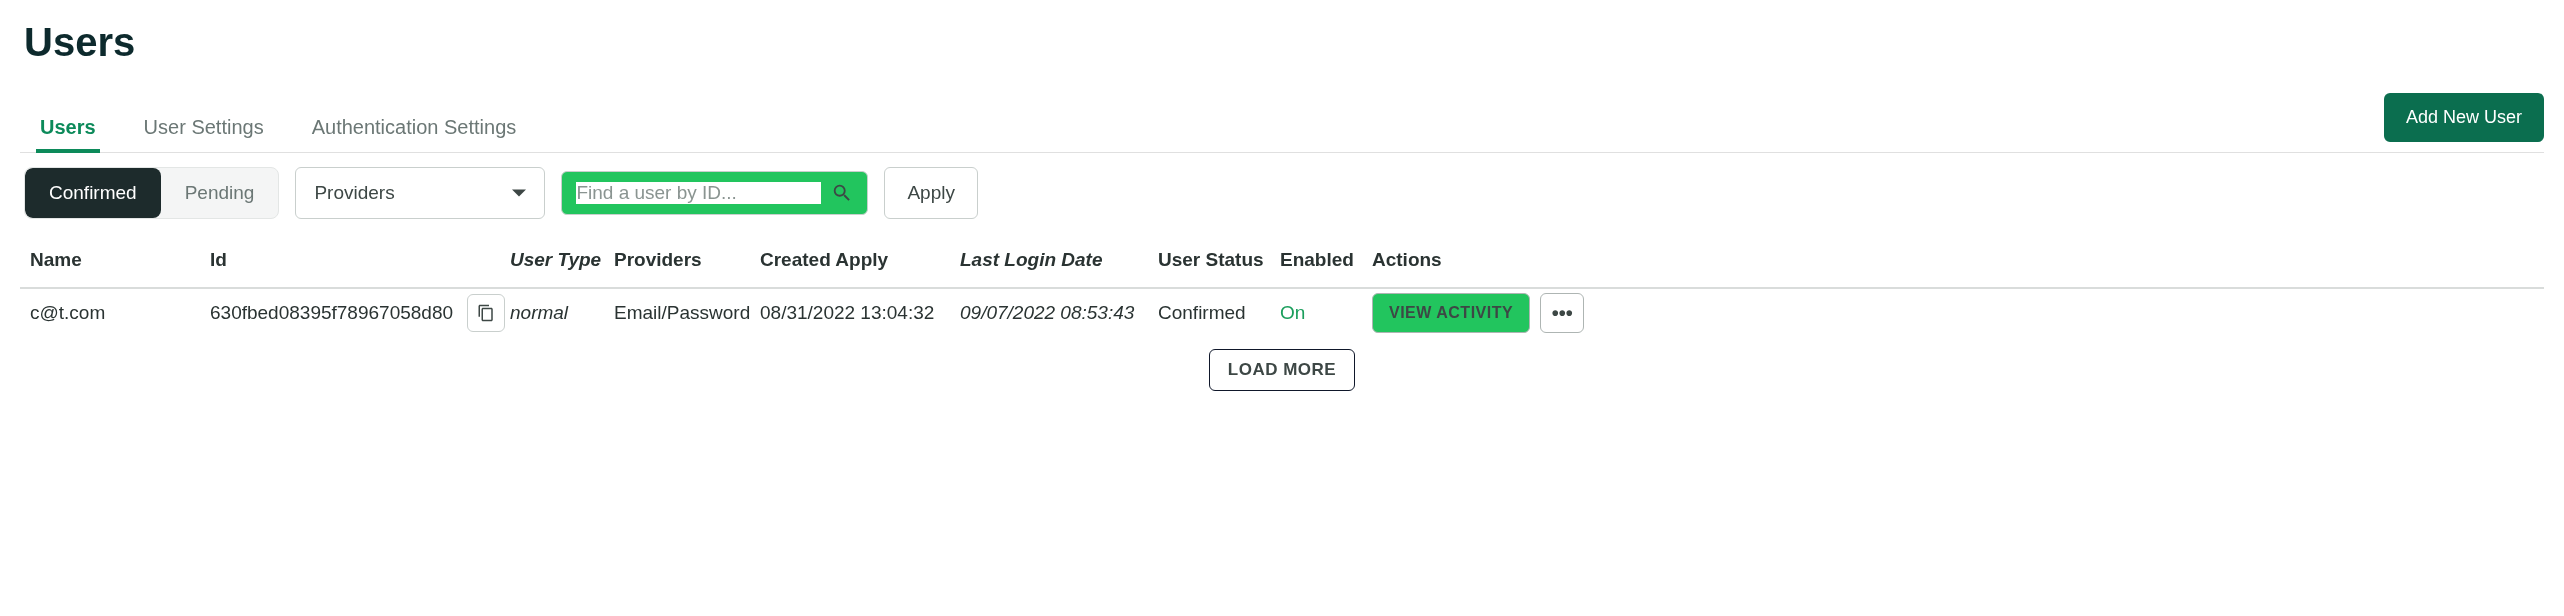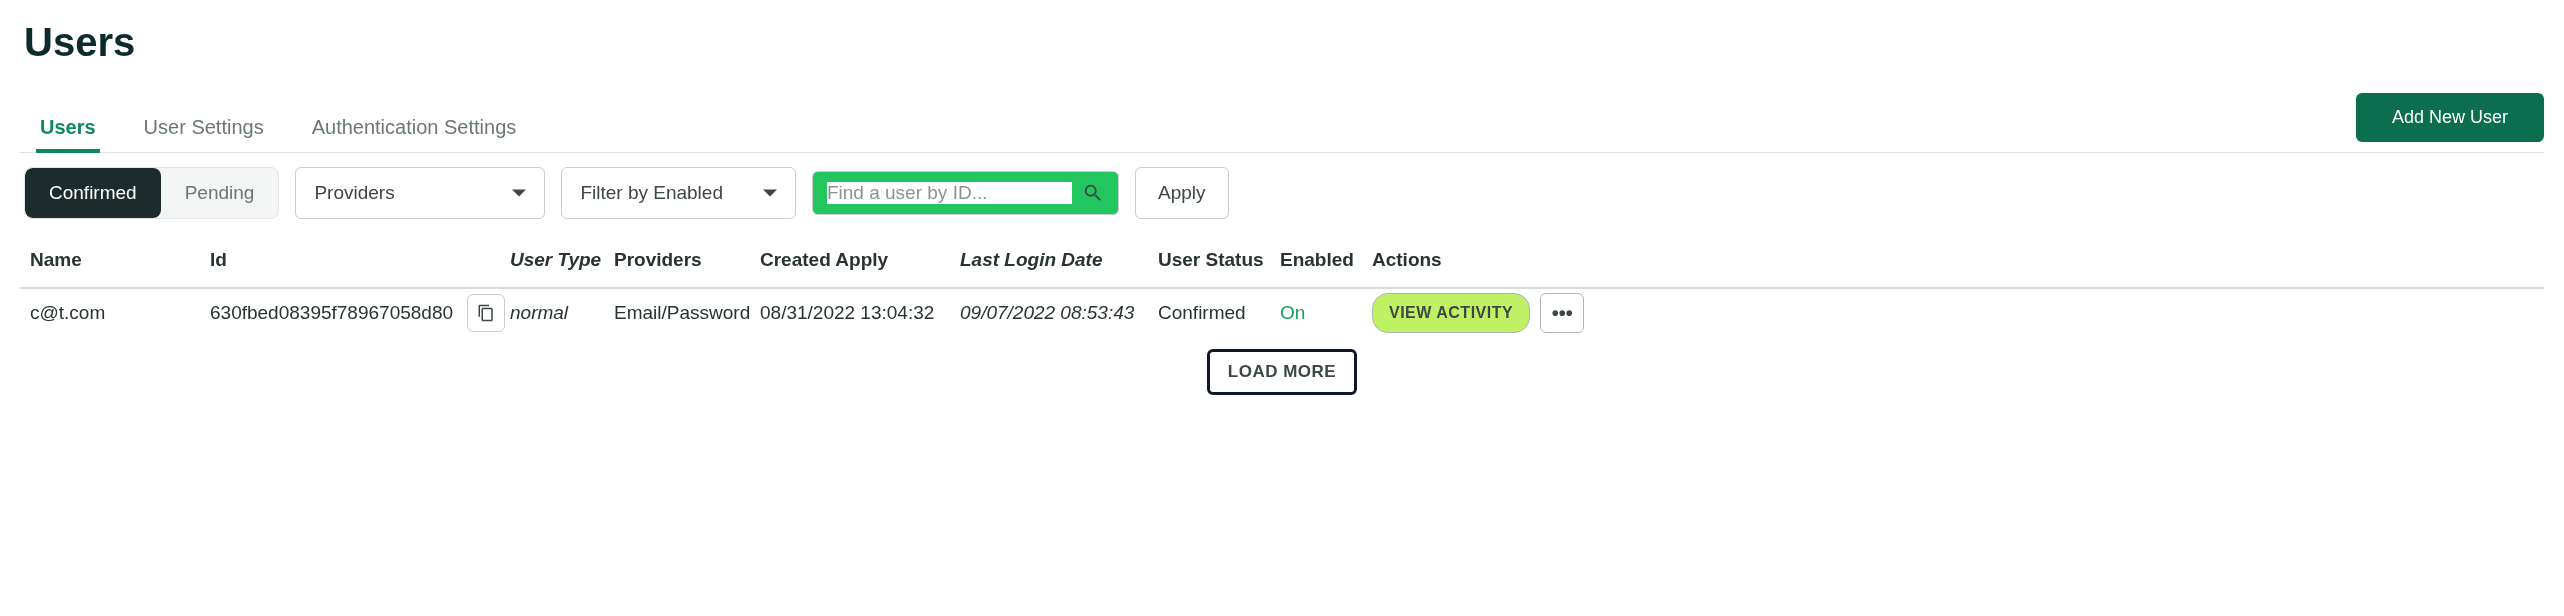--- a/index.html
+++ b/index.html
@@ -43,21 +43,21 @@
     .tab.active {
       color: #0c8a5a;
       font-weight: 600;
       border-bottom: 4px solid #0c8a5a;
     }
     .add-user-button {
       background: #0b6e4f;
       color: white;
       border: none;
       border-radius: 6px;
-      padding: 14px 36px;
+      padding: 14px 22px;
       font-size: 18px;
       font-weight: 500;
       cursor: pointer;
       margin-bottom: 10px;
     }
     .filter-bar {
       display: flex;
       gap: 16px;
       align-items: center;
       padding: 14px 4px;
@@ -162,22 +162,22 @@
       display: flex;
       align-items: center;
       justify-content: center;
       cursor: pointer;
     }
     .enabled-on {
       color: #1a9e5c;
     }
     .view-activity-btn {
       border: 1px solid #aeb5b3;
-      border-radius: 16px;
-      background: #bef264;
+      border-radius: 6px;
+      background: #22c55e;
       padding: 10px 16px;
       font-size: 16px;
       font-weight: 700;
       letter-spacing: 0.5px;
       color: #3d4745;
       cursor: pointer;
     }
     .more-btn {
       border: 1px solid #aeb5b3;
       border-radius: 6px;
@@ -186,21 +186,21 @@
       height: 40px;
       font-size: 20px;
       font-weight: 700;
       color: #3d4745;
       cursor: pointer;
       display: flex;
       align-items: center;
       justify-content: center;
     }
     .load-more-btn {
-      border: 3px solid #0f172a;
+      border: 1px solid #0f172a;
       border-radius: 6px;
       background: #fff;
       padding: 10px 18px;
       font-size: 17px;
       font-weight: 700;
       letter-spacing: 0.5px;
       color: #3d4745;
       cursor: pointer;
       display: block;
       margin: 12px auto 0 auto;
@@ -229,28 +229,20 @@
 
   <div class="dropdown">
     <span>Providers</span>
     <span>
       <svg width="14" height="14" viewBox="0 0 12 12">
           <path d="M0 3 L6 9 L12 3 Z" fill="#3d4745"></path>
         </svg>
     </span>
   </div>
 
-  <div class="dropdown" style="min-width:230px;gap:40px;">
-    <span>Filter by Enabled</span>
-    <span>
-      <svg width="14" height="14" viewBox="0 0 12 12">
-          <path d="M0 3 L6 9 L12 3 Z" fill="#3d4745"></path>
-        </svg>
-    </span>
-  </div>
 
   <div class="search-box">
     <input type="text" placeholder="Find a user by ID..." style="">
     <span>
       <svg width="22" height="22" viewBox="0 0 24 24" fill="#3d4745">
           <path d="M15.5 14h-.79l-.28-.27A6.471 6.471 0 0 0 16 9.5 6.5 6.5 0 1 0 9.5 16c1.61 0 3.09-.59 4.23-1.57l.27.28v.79l5 4.99L20.49 19l-4.99-5zm-6 0C7.01 14 5 11.99 5 9.5S7.01 5 9.5 5 14 7.01 14 9.5 11.99 14 9.5 14z"></path>
         </svg>
     </span>
   </div>
 

